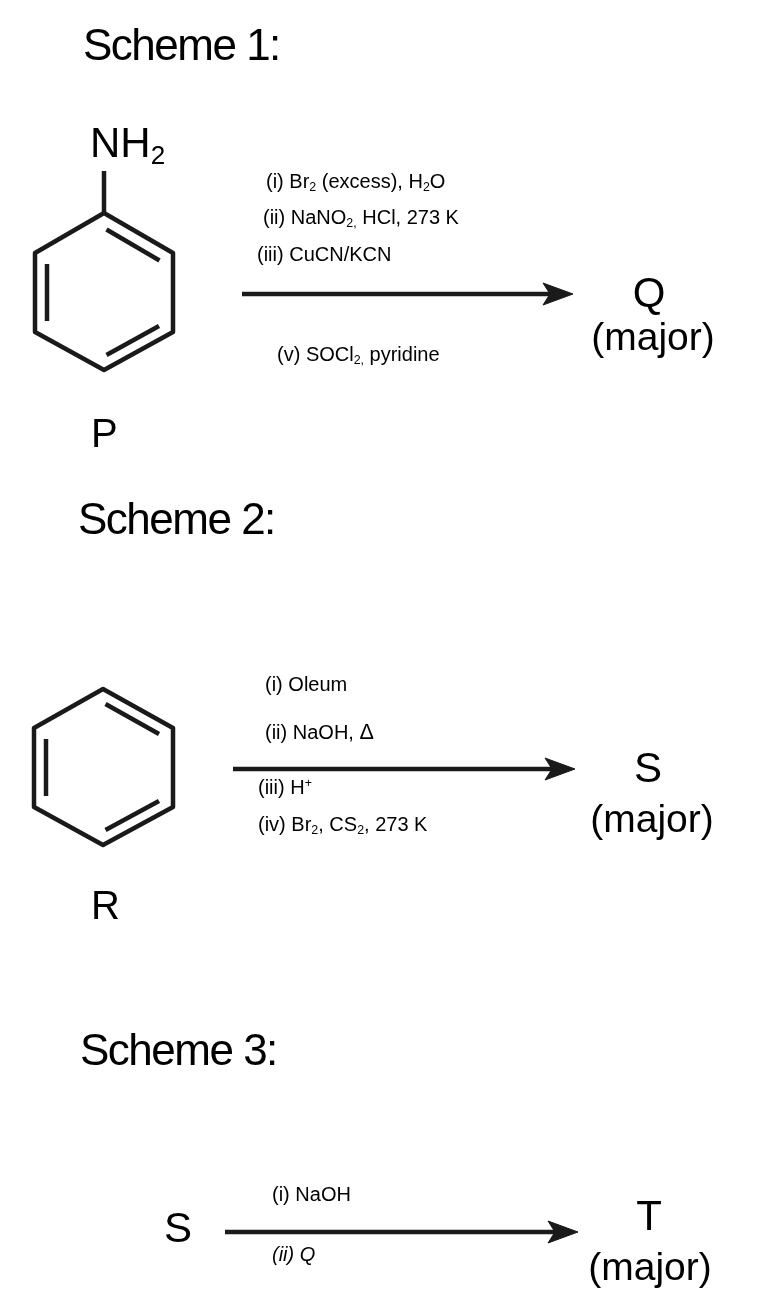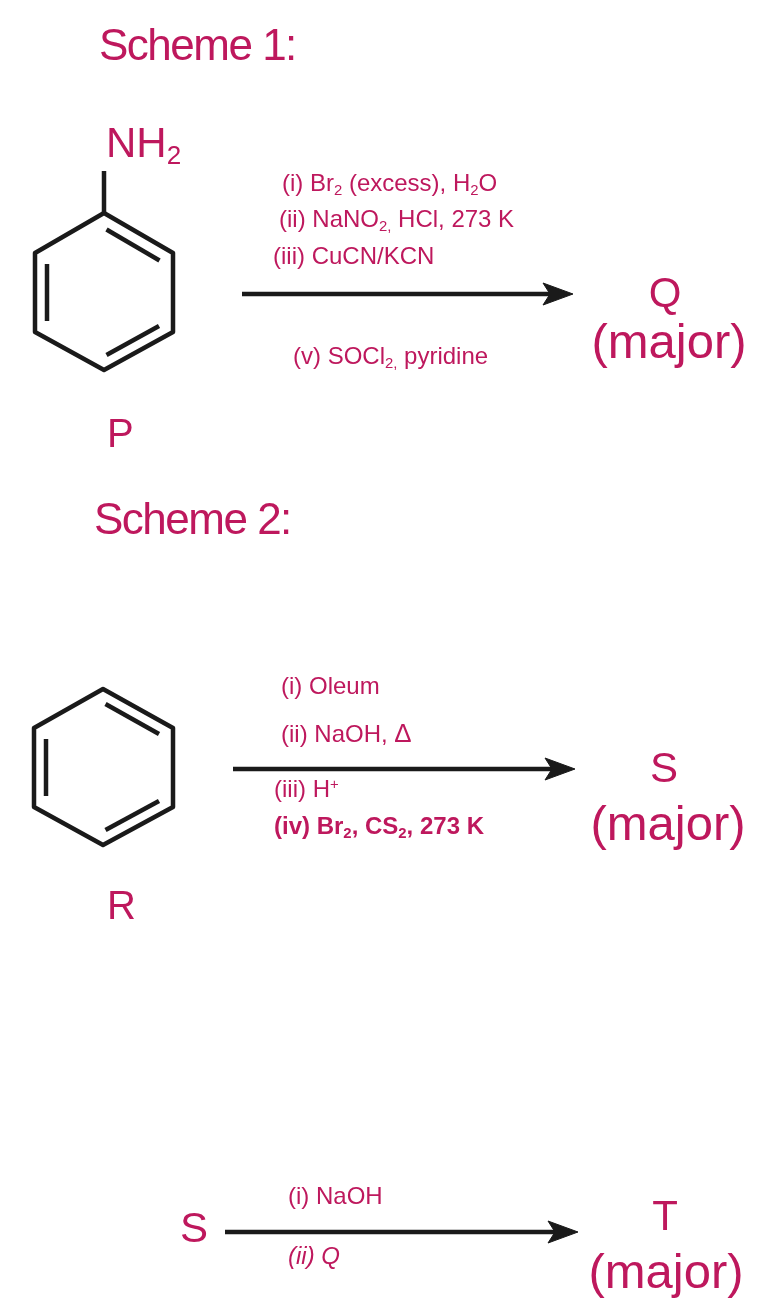--- a/index.html
+++ b/index.html
@@ -15,29 +15,28 @@
   .overlay {
     position: absolute;
     left: 0; top: 0;
     width: 782px; height: 1316px;
   }
   .overlay * { stroke: #1a1a1a; }
   .txt {
     position: absolute;
     line-height: 1;
     white-space: nowrap;
-    color: #be185d;
-    margin-left: 16px;
+    color: #000000;
   }
   .scheme-title { font-size: 44px; letter-spacing: -1.5px; }
-  .rg { font-size: 24px; }                 
+  .rg { font-size: 20px; }                 
   .nh2 { font-size: 42px; }
   .mol-label { font-size: 40px; }          
   .prod { font-size: 42px; transform: translateX(-50%); }
-  .qual { font-size: 49px; transform: translateX(-50%); }
+  .qual { font-size: 39px; transform: translateX(-50%); }
   .reactant-letter { font-size: 42px; }
   .sub { font-size: 62%; vertical-align: -0.25em; }
   .sup { font-size: 62%; vertical-align: 0.55em; }
   .delta { font-size: 108%; }
 </style>
 </head>
 <body>
 
 <div class="canvas">
 
@@ -86,27 +85,28 @@
   <div class="txt mol-label" style="left:91px; top:413px;">P</div>
 
   <div class="txt prod" style="left:649px; top:272px;">Q</div>
   <div class="txt qual" style="left:653px; top:317px;">(major)</div>
 
   <div class="txt scheme-title" style="left:78px; top:497px;">Scheme 2:</div>
 
   <div class="txt rg" style="left:265px; top:674px;"><span>(i) Oleum</span></div>
   <div class="txt rg" style="left:265px; top:721px;"><span>(ii) NaOH, </span><span class="delta">Δ</span></div>
   <div class="txt rg" style="left:258px; top:777px;"><span>(iii) H</span><span class="sup">+</span></div>
-  <div class="txt rg" style="left:258px; top:814px;font-weight:bold;"><span>(iv) Br</span><span class="sub">2</span><span>, CS</span><span class="sub">2</span><span>, 273 K</span></div>
+  <div class="txt rg" style="left:258px; top:814px;"><span>(iv) Br</span><span class="sub">2</span><span>, CS</span><span class="sub">2</span><span>, 273 K</span></div>
 
   <div class="txt mol-label" style="left:91px; top:885px;">R</div>
 
   <div class="txt prod" style="left:648px; top:747px;">S</div>
   <div class="txt qual" style="left:652px; top:799px;">(major)</div>
 
+  <div class="txt scheme-title" style="left:80px; top:1028px;">Scheme 3:</div>
 
   <div class="txt reactant-letter" style="left:164px; top:1207px;">S</div>
 
   <div class="txt rg" style="left:272px; top:1184px;text-align:right;"><span>(i) NaOH</span></div>
   <div class="txt rg" style="left:272px; top:1244px;font-style:italic;"><span>(ii) Q</span></div>
 
   <div class="txt prod" style="left:649px; top:1195px;">T</div>
   <div class="txt qual" style="left:650px; top:1247px;">(major)</div>
 
 </div>

